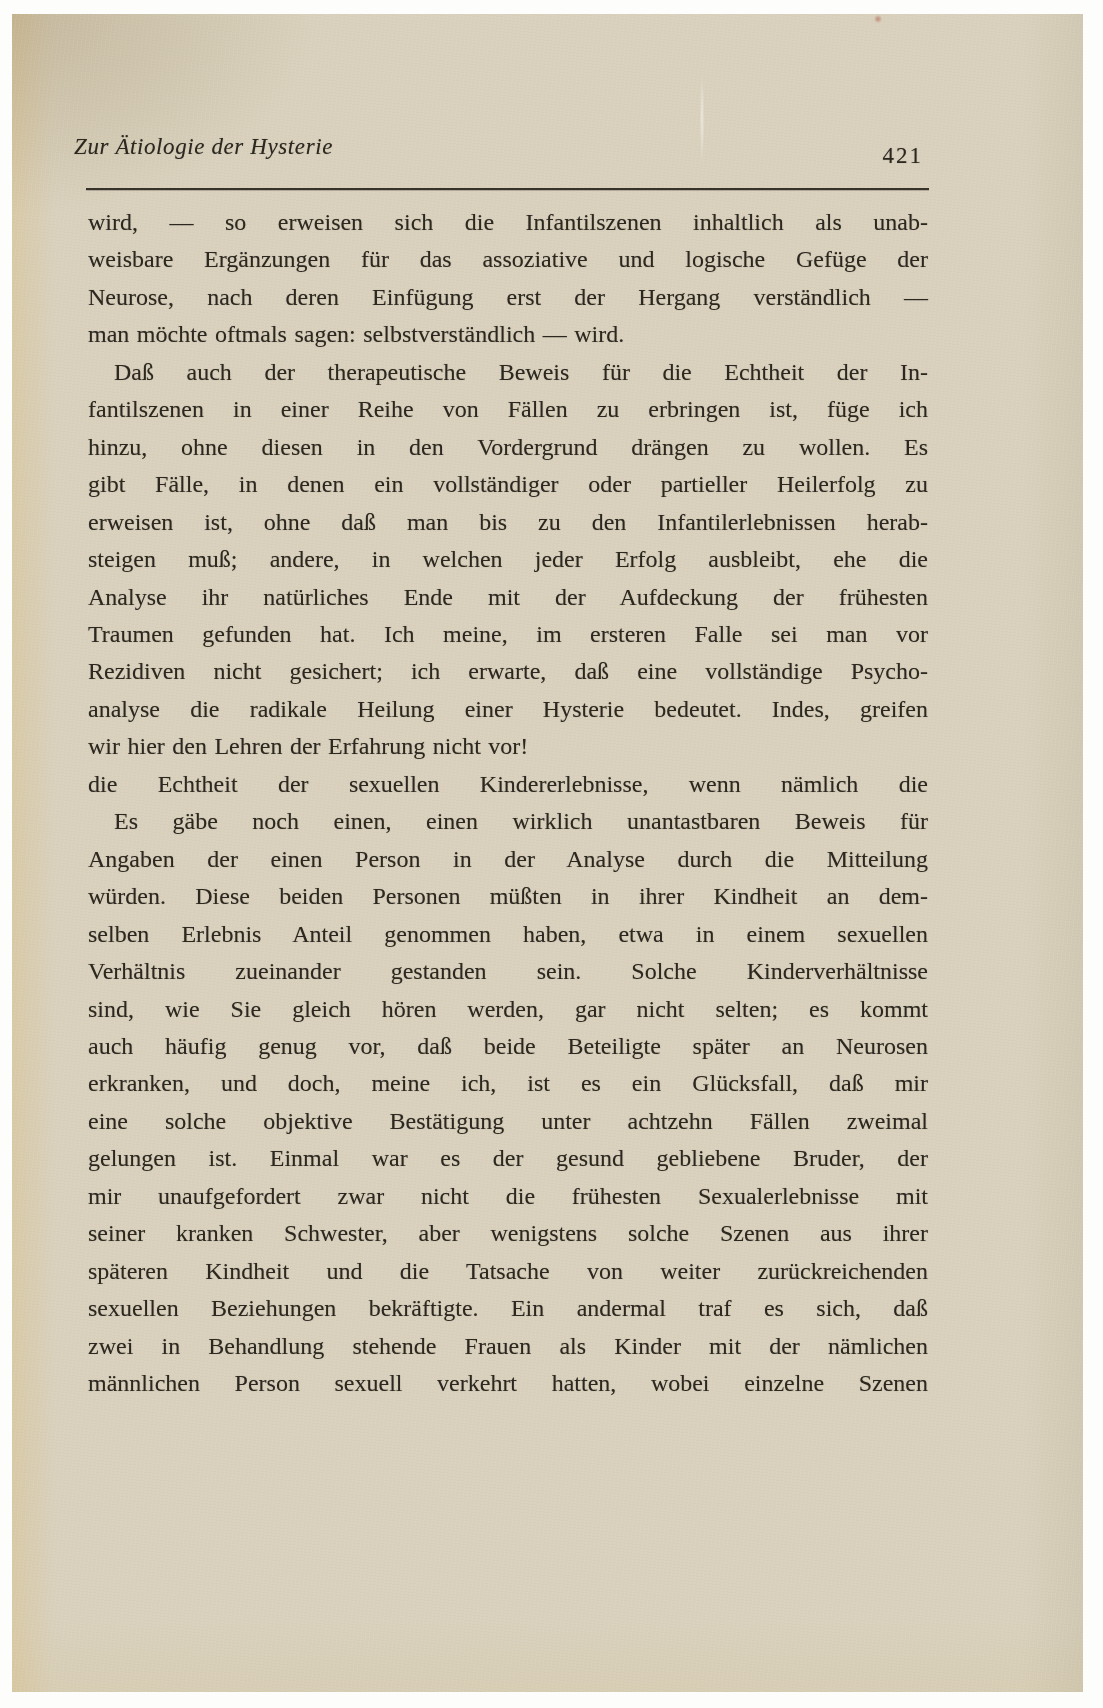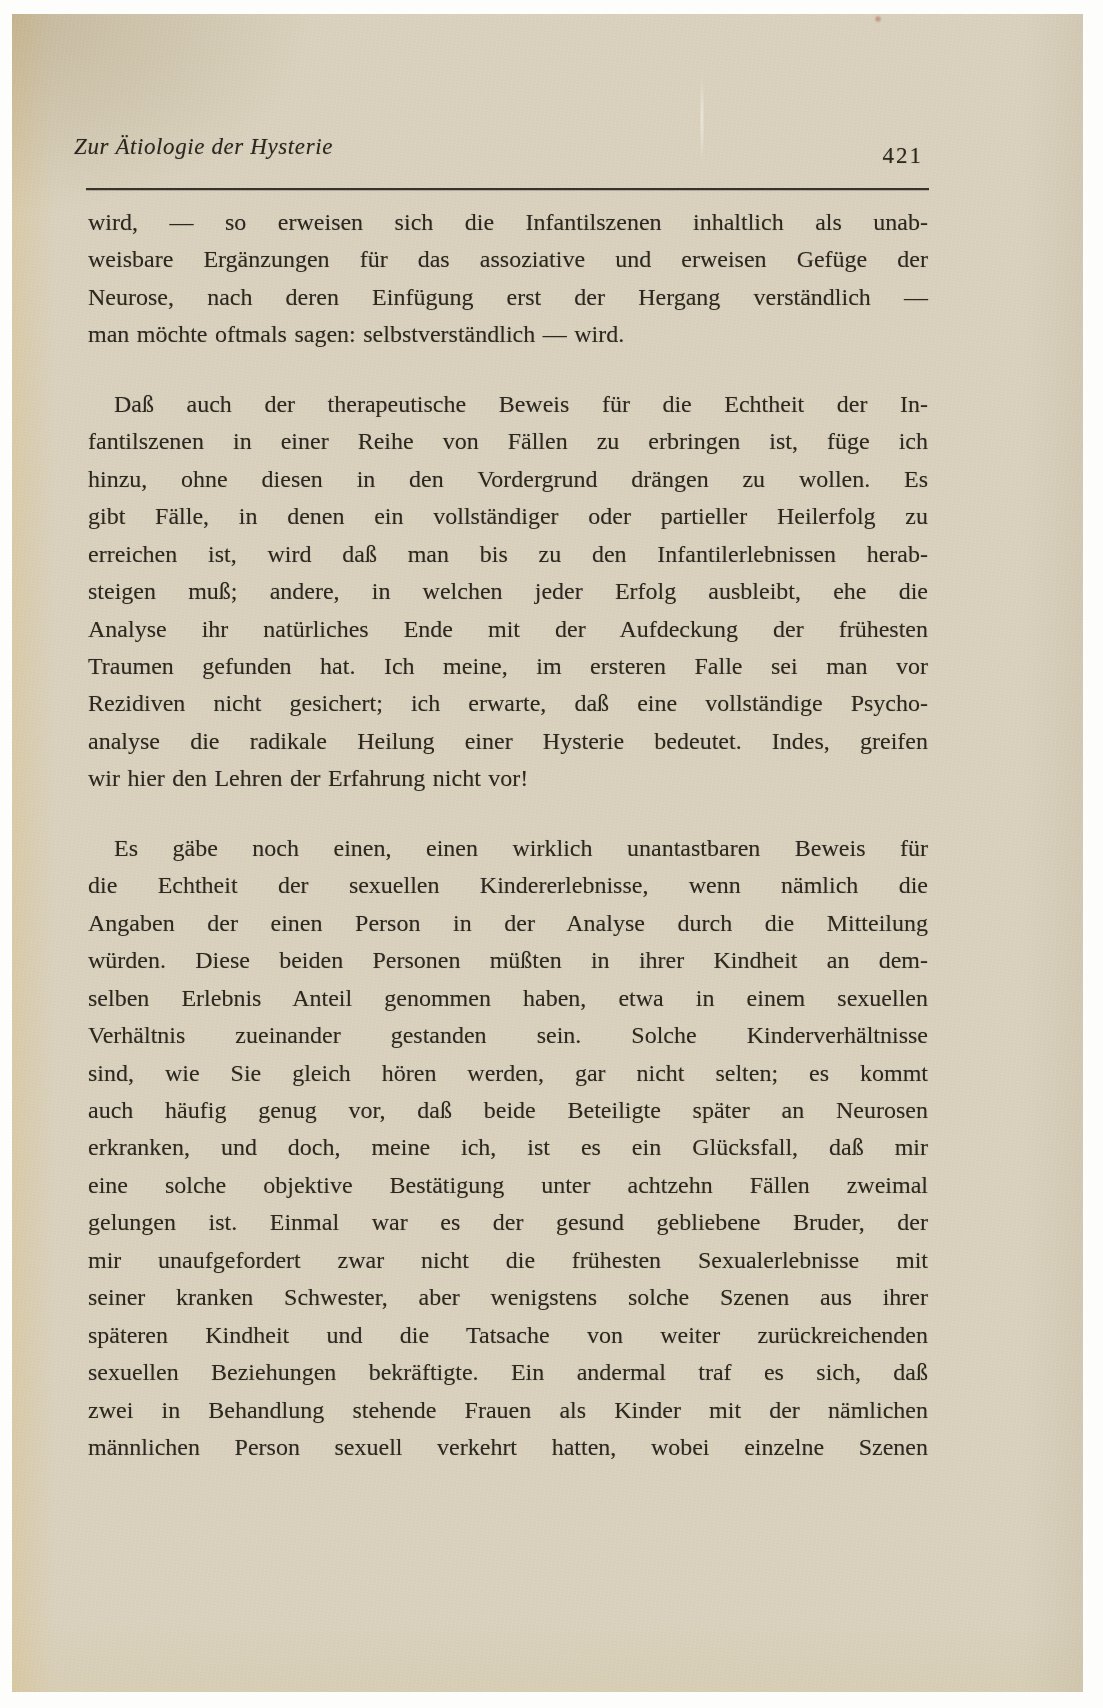--- a/index.html
+++ b/index.html
@@ -60,49 +60,49 @@
     line-height:37.45px;
     word-spacing:1.5px;
     color:var(--ink);
     text-shadow:0 0 1px rgba(44,40,32,.30);
   }
   .line{
     text-align:justify;
     text-align-last:justify;
     white-space:normal;
   }
-  .line.indent{ text-indent:26px;margin-top:32px; }
+  .line.indent{ text-indent:26px; }
   .line.last{ text-align:right; text-align-last:left; }
 </style>
 </head>
 <body>
 
 <div class="scan">
   <div class="paper">
     <div class="running-title">Zur Ätiologie der Hysterie</div>
     <div class="page-number">421</div>
     <div class="header-rule"></div>
     <div class="body-text">
         <div class="line">wird, — so erweisen sich die Infantilszenen inhaltlich als unab-</div>
-        <div class="line">weisbare Ergänzungen für das assoziative und erweisen Gefüge der</div>
+        <div class="line">weisbare Ergänzungen für das assoziative und logische Gefüge der</div>
         <div class="line">Neurose, nach deren Einfügung erst der Hergang verständlich —</div>
         <div class="line last">man möchte oftmals sagen: selbstverständlich — wird.</div>
         <div class="line indent">Daß auch der therapeutische Beweis für die Echtheit der In-</div>
         <div class="line">fantilszenen in einer Reihe von Fällen zu erbringen ist, füge ich</div>
         <div class="line">hinzu, ohne diesen in den Vordergrund drängen zu wollen. Es</div>
         <div class="line">gibt Fälle, in denen ein vollständiger oder partieller Heilerfolg zu</div>
-        <div class="line">erreichen ist, wird daß man bis zu den Infantilerlebnissen herab-</div>
+        <div class="line">erweisen ist, ohne daß man bis zu den Infantilerlebnissen herab-</div>
         <div class="line">steigen muß; andere, in welchen jeder Erfolg ausbleibt, ehe die</div>
         <div class="line">Analyse ihr natürliches Ende mit der Aufdeckung der frühesten</div>
         <div class="line">Traumen gefunden hat. Ich meine, im ersteren Falle sei man vor</div>
         <div class="line">Rezidiven nicht gesichert; ich erwarte, daß eine vollständige Psycho-</div>
         <div class="line">analyse die radikale Heilung einer Hysterie bedeutet. Indes, greifen</div>
         <div class="line last">wir hier den Lehren der Erfahrung nicht vor!</div>
+        <div class="line">die Echtheit der sexuellen Kindererlebnisse, wenn nämlich die</div>
         <div class="line indent">Es gäbe noch einen, einen wirklich unantastbaren Beweis für</div>
-        <div class="line">die Echtheit der sexuellen Kindererlebnisse, wenn nämlich die</div>
         <div class="line">Angaben der einen Person in der Analyse durch die Mitteilung</div>
         <div class="line">würden. Diese beiden Personen müßten in ihrer Kindheit an dem-</div>
         <div class="line">selben Erlebnis Anteil genommen haben, etwa in einem sexuellen</div>
         <div class="line">Verhältnis zueinander gestanden sein. Solche Kinderverhältnisse</div>
         <div class="line">sind, wie Sie gleich hören werden, gar nicht selten; es kommt</div>
         <div class="line">auch häufig genug vor, daß beide Beteiligte später an Neurosen</div>
         <div class="line">erkranken, und doch, meine ich, ist es ein Glücksfall, daß mir</div>
         <div class="line">eine solche objektive Bestätigung unter achtzehn Fällen zweimal</div>
         <div class="line">gelungen ist. Einmal war es der gesund gebliebene Bruder, der</div>
         <div class="line">mir unaufgefordert zwar nicht die frühesten Sexualerlebnisse mit</div>

